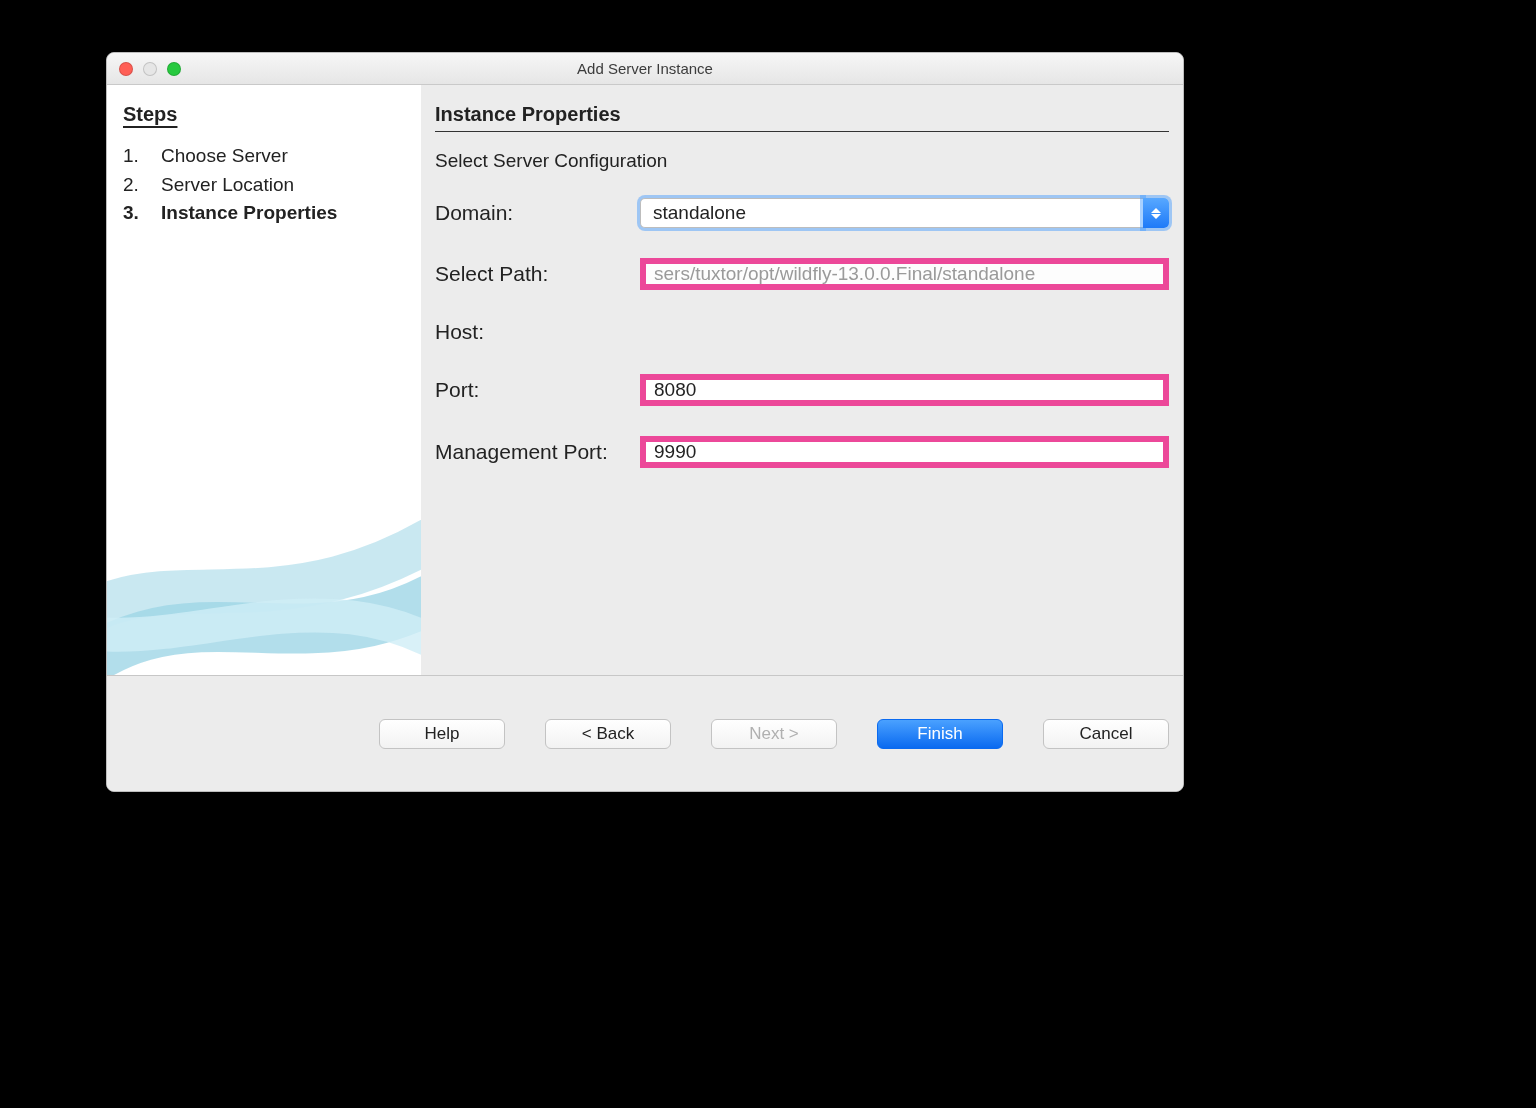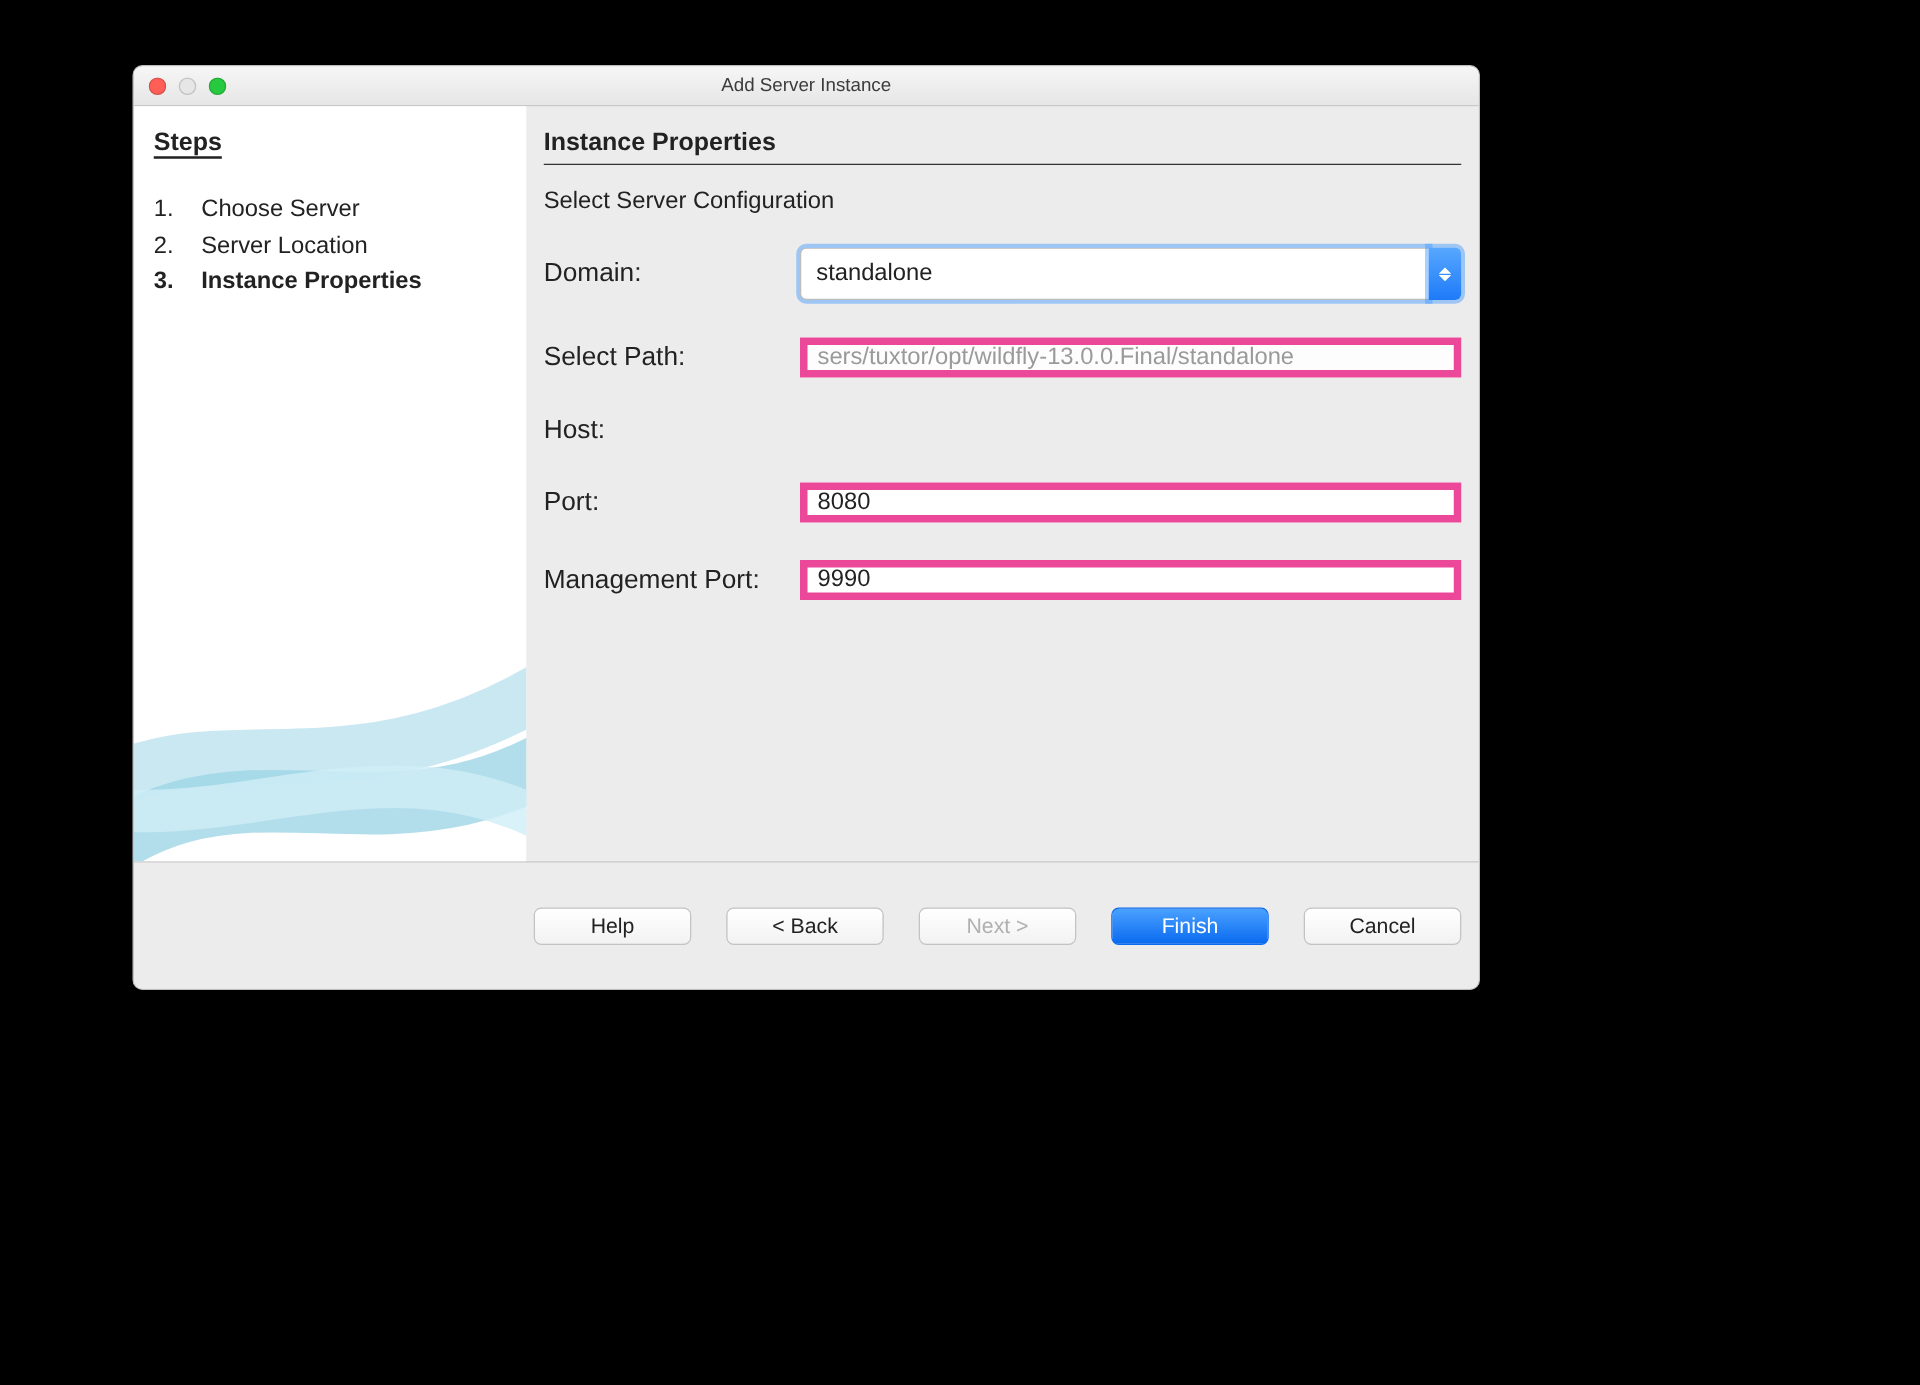--- a/index.html
+++ b/index.html
@@ -68,21 +68,21 @@
     width: 420px; height: 260px;
     pointer-events: none;
   }
   .steps-heading {
     font-size: 20px;
     font-weight: 700;
     color: #222;
     text-decoration: underline;
     text-decoration-thickness: 2px;
     text-underline-offset: 5px;
-    margin: 0 0 28px 4px;
+    margin: 0 0 16px 4px;
   }
   .steps-list {
     margin: 0; padding: 0 0 0 4px;
     list-style: none;
     font-size: 19px;
     color: #222;
   }
   .steps-list li {
     display: flex;
     gap: 16px;
@@ -120,21 +120,21 @@
   }
   .form-row .field {
     flex: 1;
   }
   .combo-wrap {
     position: relative;
     display: flex;
   }
   .combo {
     flex: 1;
-    height: 42px;
+    height: 30px;
     border: 1px solid #bdbdbd;
     border-right: none;
     border-radius: 5px 0 0 5px;
     box-shadow: 0 0 0 3px rgba(64,153,255,0.45);
     font-size: 19px;
     padding: 0 12px;
     background: #fff;
     color: #222;
     outline: none;
   }
@@ -164,27 +164,27 @@
     font-size: 19px;
     padding: 0 8px;
     color: #222;
     outline: none;
   }
   .text-input.readonly {
     color: #9a9a9a;
     background: #fdfdfd;
   }
   .footer {
-    height: 102px;
+    height: 116px;
     border-top: 1px solid #c7c7c7;
     background: #ececec;
     display: flex;
     align-items: center;
     justify-content: flex-end;
-    gap: 28px;
+    gap: 40px;
     padding: 0 14px;
   }
   .btn {
     height: 30px;
     min-width: 126px;
     border-radius: 6px;
     border: 1px solid #c3c3c3;
     background: linear-gradient(#ffffff,#f2f2f2);
     font-size: 17px;
     color: #222;

